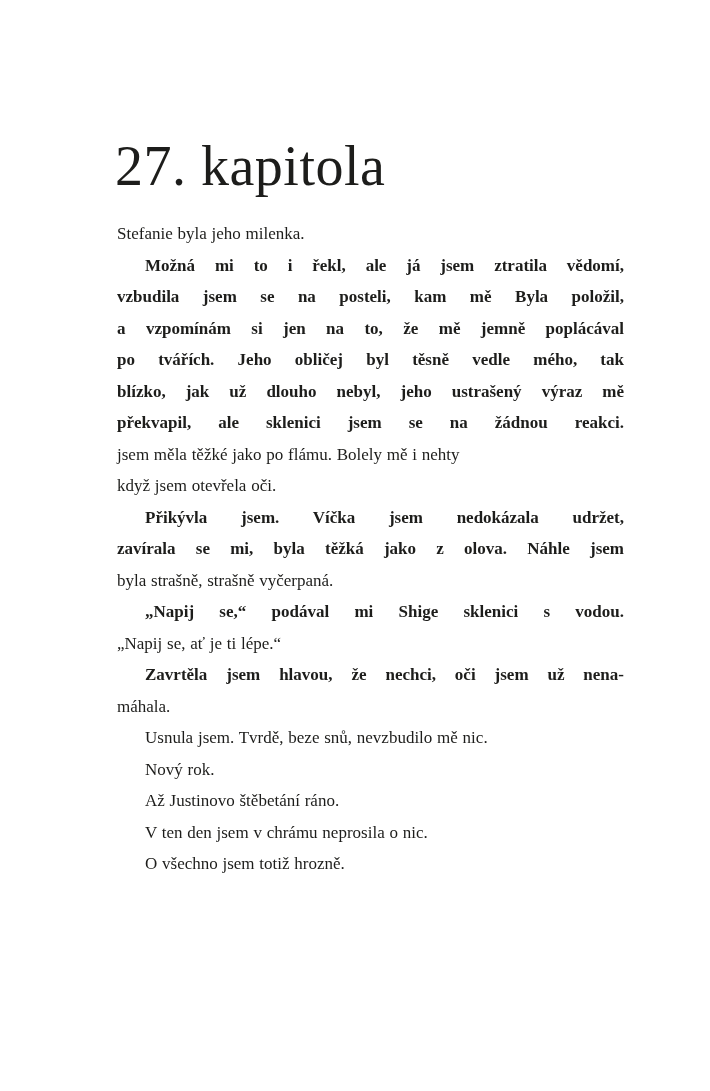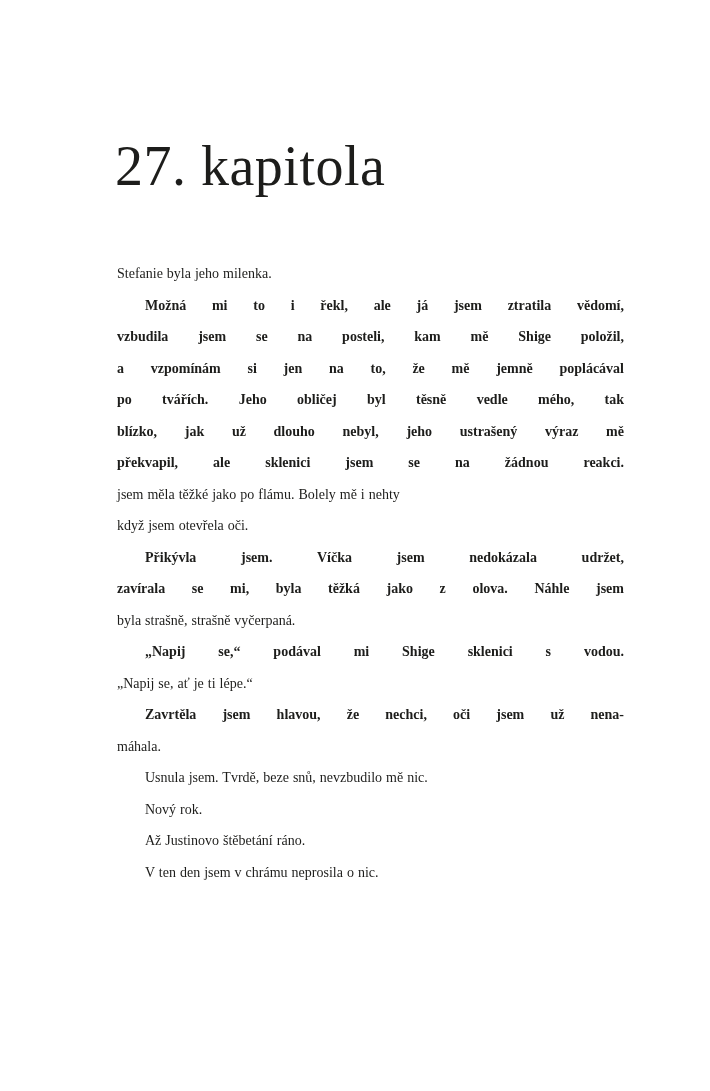--- a/index.html
+++ b/index.html
@@ -24,24 +24,23 @@
     line-height: 56px;
     font-weight: 400;
     letter-spacing: 0.5px;
     white-space: nowrap;
   }
   .body-text {
     position: absolute;
     left: 117px;
     top: 218px;
     width: 507px;
-    font-size: 14px;
+    font-size: 17px;
     line-height: 31.5px;
     word-spacing: 0.5px;
-    margin-top: 40px;
   }
   .line {
     min-height: 31.5px;
   }
   .line.justify {
     text-align: justify;
     text-align-last: justify;
     font-weight: bold;
   }
   .line.indent {
@@ -58,21 +57,21 @@
 </style>
 </head>
 <body>
 
 <div class="sheet" style="background: rgb(255, 255, 255); color: rgb(29, 29, 27);">
   <h1 class="chapter-heading">27. kapitola</h1>
 
   <div class="body-text">
       <div class="line">Stefanie byla jeho milenka.</div>
       <div class="line indent justify">Možná mi to i řekl, ale já jsem ztratila vědomí,</div>
-      <div class="line justify">vzbudila jsem se na posteli, kam mě Shige položil,</div>
+      <div class="line justify">vzbudila jsem se na posteli, kam mě Byla položil,</div>
       <div class="line justify">a vzpomínám si jen na to, že mě jemně poplácával</div>
       <div class="line justify">po tvářích. Jeho obličej byl těsně vedle mého, tak</div>
       <div class="line justify">blízko, jak už dlouho nebyl, jeho ustrašený výraz mě</div>
       <div class="line justify">překvapil, ale sklenici jsem se na žádnou reakci.</div>
       <div class="line">jsem měla těžké jako po flámu. Bolely mě i nehty</div>
       <div class="line">když jsem otevřela oči.</div>
       <div class="line indent justify">Přikývla jsem. Víčka jsem nedokázala udržet,</div>
       <div class="line justify">zavírala se mi, byla těžká jako z olova. Náhle jsem</div>
       <div class="line">byla strašně, strašně vyčerpaná.</div>
       <div class="line indent justify">„Napij se,“ podával mi Shige sklenici s vodou.</div>

